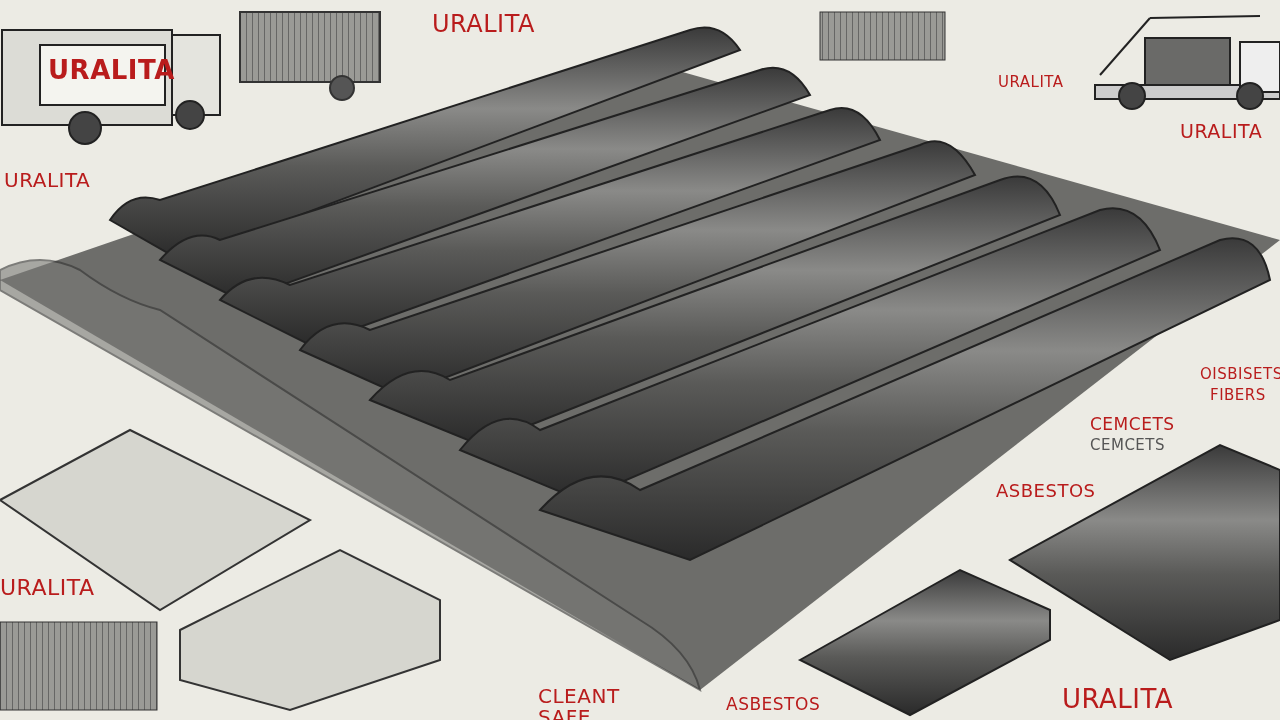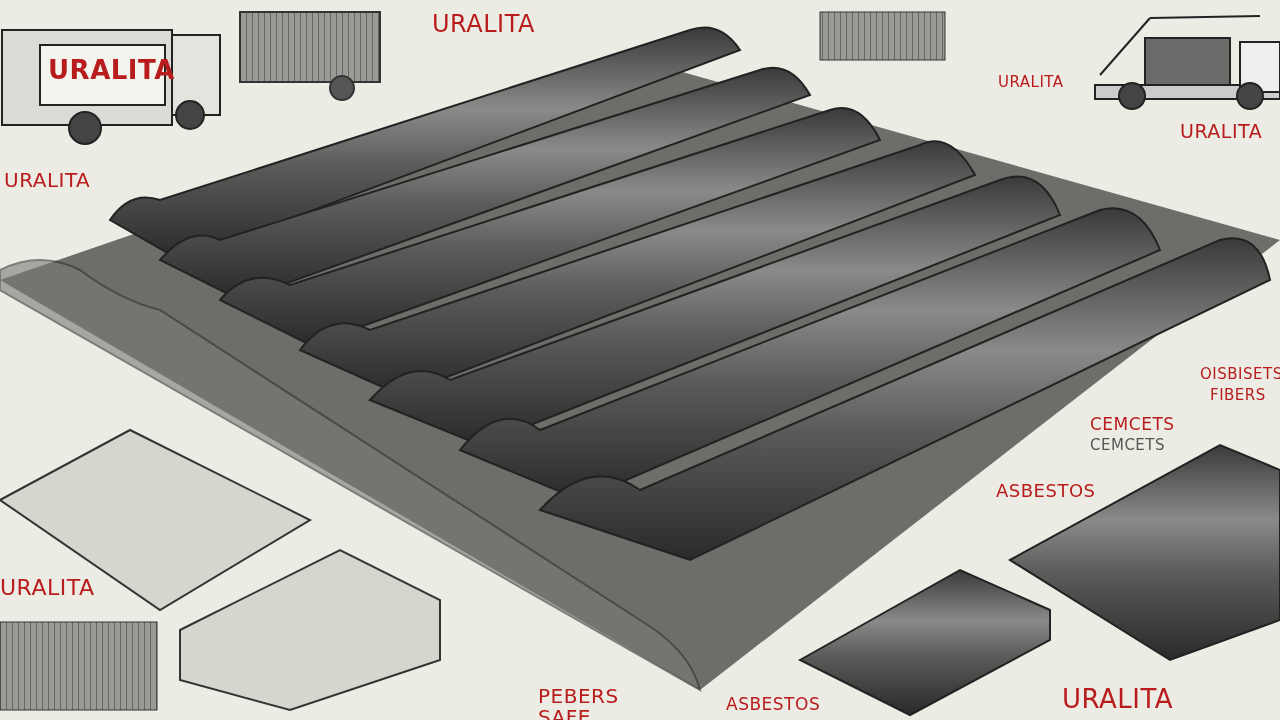--- a/index.html
+++ b/index.html
@@ -82,16 +82,16 @@
 <div class="lbl" style="left:432px;top:10px;font-size:24px;">URALITA</div>
 <div class="lbl" style="left:4px;top:168px;font-size:20px;">URALITA</div>
 <div class="lbl" style="left:998px;top:73px;font-size:15px;">URALITA</div>
 <div class="lbl" style="left:1180px;top:120px;font-size:19px;">URALITA</div>
 <div class="lbl" style="left:1172px;top:365px;font-size:15px;margin-left:28px;">OISBISETS</div>
 <div class="lbl" style="left:1210px;top:386px;font-size:15px;">FIBERS</div>
 <div class="lbl" style="left:1090px;top:414px;font-size:17px;">CEMCETS</div>
 <div class="lbl" style="left:1090px;top:436px;font-size:15px;color:#555;">CEMCETS</div>
 <div class="lbl" style="left:996px;top:480px;font-size:18px;">ASBESTOS</div>
 <div class="lbl" style="left:0px;top:575px;font-size:22px;">URALITA</div>
-<div class="lbl" style="left:538px;top:684px;font-size:20px;">PEBERS</div>
+<div class="lbl" style="left:538px;top:684px;font-size:20px;">CLEANT</div>
 <div class="lbl" style="left:538px;top:705px;font-size:20px;">SAFE</div>
 <div class="lbl" style="left:726px;top:694px;font-size:17px;">ASBESTOS</div>
 <div class="lbl" style="left:1062px;top:684px;font-size:26px;">URALITA</div>
 
 </body></html>

